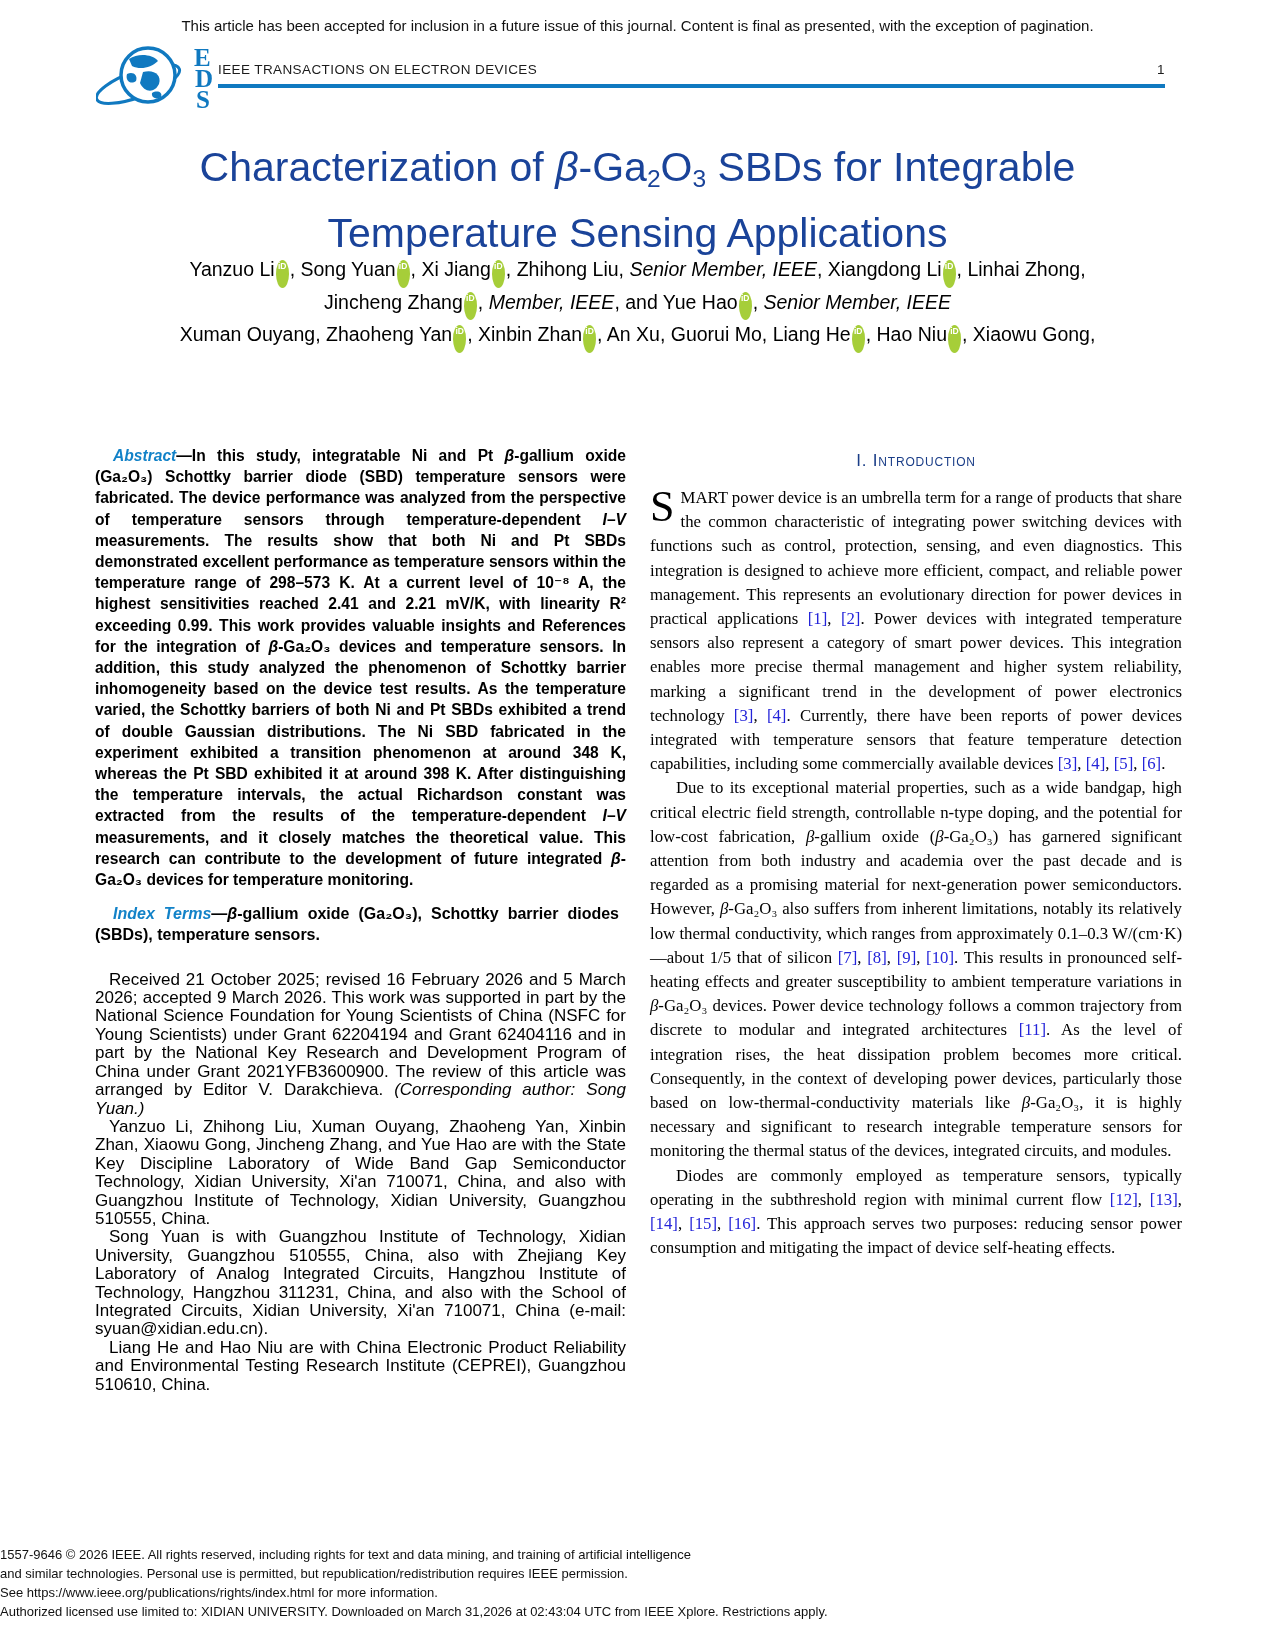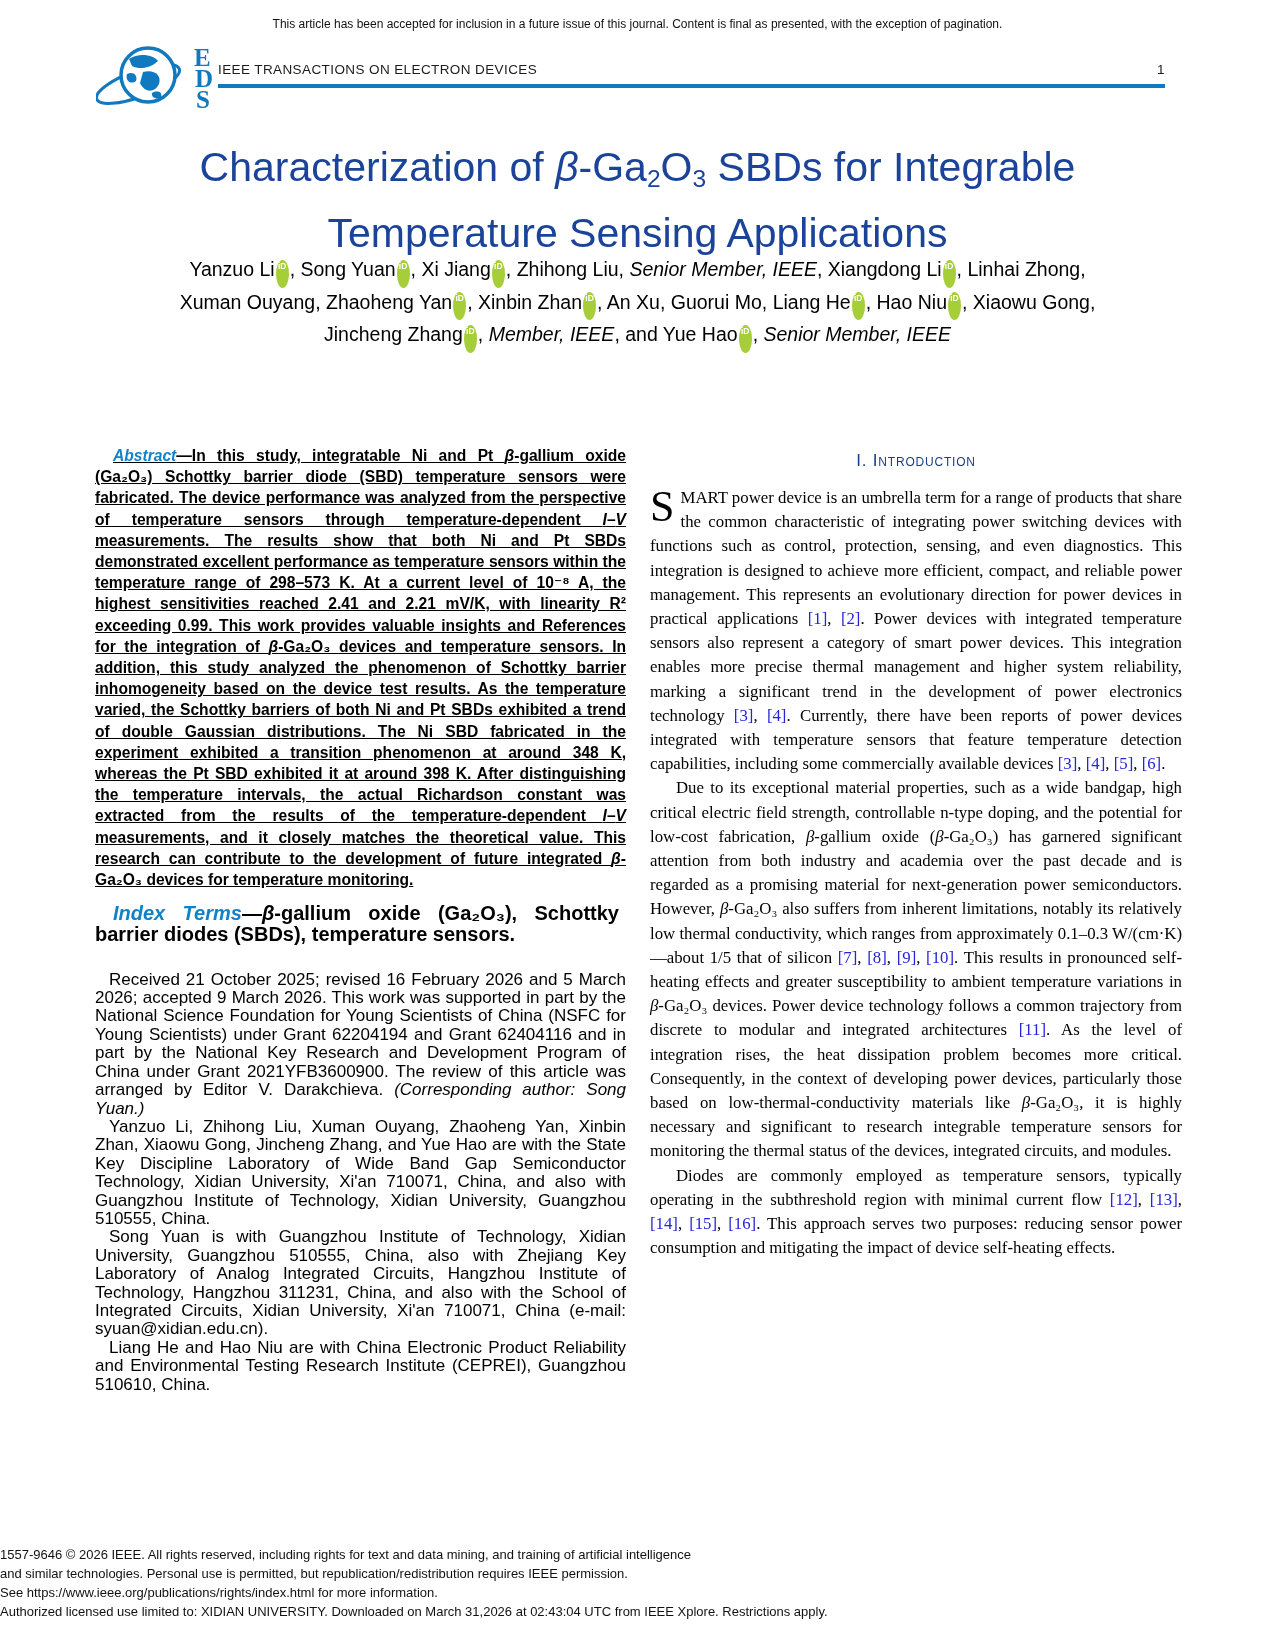--- a/index.html
+++ b/index.html
@@ -1,42 +1,42 @@
 <!DOCTYPE html>
 <html lang="en"><head>
 <meta charset="utf-8">
 <style>
   html,body{margin:0;padding:0;background:#888;}
   .page{position:relative;width:1275px;height:1650px;background:#ffffff;margin:0 auto;overflow:hidden;
         font-family:"Liberation Sans","DejaVu Sans",sans-serif;color:#000;}
 
   
   .top-note{position:absolute;top:17px;left:0;width:100%;text-align:center;
-            font-size:12px;color:#111;}
+            font-size:15px;color:#111;}
   .logo{position:absolute;left:96px;top:42px;width:132px;height:66px;}
   .journal-row{position:absolute;left:218px;top:62px;width:947px;display:flex;
                justify-content:space-between;
                font-size:13.5px;letter-spacing:.4px;color:#1c1c1c;}
   .header-rule{position:absolute;left:218px;top:84px;width:947px;height:4px;background:#1079c0;}
 
   
   .title{position:absolute;top:140px;left:0;width:100%;text-align:center;
          font-size:41px;line-height:54px;color:#1a4399;font-weight:400;}
   .title .sub{font-size:26px;vertical-align:-6px;}
   .authors{position:absolute;top:255px;left:0;width:100%;text-align:center;
            font-size:19.5px;line-height:29px;color:#000;}
 
   
   .columns{position:absolute;top:437px;left:95px;width:1087px;display:flex;gap:24px;}
   .col-left{width:531px;}
   .col-right{width:532px;}
 
   .abstract{font-size:15.6px;line-height:21.2px;font-weight:bold;text-align:justify;
-            margin:8px 0 0 0;text-indent:18px;text-decoration:underline;}
-  .index-terms{font-size:20px;line-height:21.2px;font-weight:bold;text-align:justify;
+            margin:8px 0 0 0;text-indent:18px;}
+  .index-terms{font-size:16px;line-height:21.2px;font-weight:bold;text-align:justify;
                margin:13px 7px 0 0;text-indent:18px;}
   .lead{color:#1282c8;font-style:italic;}
 
   .footnotes{margin-top:25px;font-size:17px;line-height:18.4px;text-align:justify;}
   .footnotes p{margin:0;text-indent:14px;}
   .footnotes p.doi{text-align:left;}
 
   .section-heading{margin:14px 0 15px 0;text-align:center;font-size:17px;
                    color:#1a3d87;letter-spacing:.8px;}
   .body-text{font-family:"Liberation Serif","DejaVu Serif",serif;
@@ -83,22 +83,22 @@
   </div>
   <div class="header-rule"></div>
 
   <div class="title">
     <div><span>Characterization of </span><span class="it">β</span><span>-Ga</span><span class="sub" style="font-size: 0.6em; vertical-align: -0.25em;">2</span><span>O</span><span class="sub" style="font-size: 0.6em; vertical-align: -0.25em;">3</span><span> SBDs for Integrable</span></div>
     <div><span>Temperature Sensing Applications</span></div>
   </div>
 
   <div class="authors">
     <div><span>Yanzuo Li</span><span class="orcid">iD</span><span>, Song Yuan</span><span class="orcid">iD</span><span>, Xi Jiang</span><span class="orcid">iD</span><span>, Zhihong Liu, </span><span class="it">Senior Member, IEEE</span><span>, Xiangdong Li</span><span class="orcid">iD</span><span>, Linhai Zhong,</span></div>
+    <div><span>Jincheng Zhang</span><span class="orcid">iD</span><span>, </span><span class="it">Member, IEEE</span><span>, and Yue Hao</span><span class="orcid">iD</span><span>, </span><span class="it">Senior Member, IEEE</span></div>
     <div><span>Xuman Ouyang, Zhaoheng Yan</span><span class="orcid">iD</span><span>, Xinbin Zhan</span><span class="orcid">iD</span><span>, An Xu, Guorui Mo, Liang He</span><span class="orcid">iD</span><span>, Hao Niu</span><span class="orcid">iD</span><span>, Xiaowu Gong,</span></div>
-    <div><span>Jincheng Zhang</span><span class="orcid">iD</span><span>, </span><span class="it">Member, IEEE</span><span>, and Yue Hao</span><span class="orcid">iD</span><span>, </span><span class="it">Senior Member, IEEE</span></div>
   </div>
 
   <div class="columns">
 
     <div class="col-left">
       <p class="abstract"><span class="lead">Abstract</span><span>—In this study, integratable Ni and Pt </span><span class="it">β</span><span>-gallium oxide (Ga₂O₃) Schottky barrier diode (SBD) temperature sensors were fabricated. The device performance was analyzed from the perspective of temperature sensors through temperature-dependent </span><span class="it">I</span><span>–</span><span class="it">V</span><span> measurements. The results show that both Ni and Pt SBDs demonstrated excellent performance as temperature sensors within the temperature range of 298–573 K. At a current level of 10⁻⁸ A, the highest sensitivities reached 2.41 and 2.21 mV/K, with linearity R² exceeding 0.99. This work provides valuable insights and References for the integration of </span><span class="it">β</span><span>-Ga₂O₃ devices and temperature sensors. In addition, this study analyzed the phenomenon of Schottky barrier inhomogeneity based on the device test results. As the temperature varied, the Schottky barriers of both Ni and Pt SBDs exhibited a trend of double Gaussian distributions. The Ni SBD fabricated in the experiment exhibited a transition phenomenon at around 348 K, whereas the Pt SBD exhibited it at around 398 K. After distinguishing the temperature intervals, the actual Richardson constant was extracted from the results of the temperature-dependent </span><span class="it">I</span><span>–</span><span class="it">V</span><span> measurements, and it closely matches the theoretical value. This research can contribute to the development of future integrated </span><span class="it">β</span><span>-Ga₂O₃ devices for temperature monitoring.</span></p>
       <p class="index-terms"><span class="lead">Index Terms</span><span>—</span><span class="it">β</span><span>-gallium oxide (Ga₂O₃), Schottky barrier diodes (SBDs), temperature sensors.</span></p>
 
       <div class="footnotes">
         <p><span>Received 21 October 2025; revised 16 February 2026 and 5 March 2026; accepted 9 March 2026. This work was supported in part by the National Science Foundation for Young Scientists of China (NSFC for Young Scientists) under Grant 62204194 and Grant 62404116 and in part by the National Key Research and Development Program of China under Grant 2021YFB3600900. The review of this article was arranged by Editor V. Darakchieva. </span><span class="it">(Corresponding author: Song Yuan.)</span></p>

